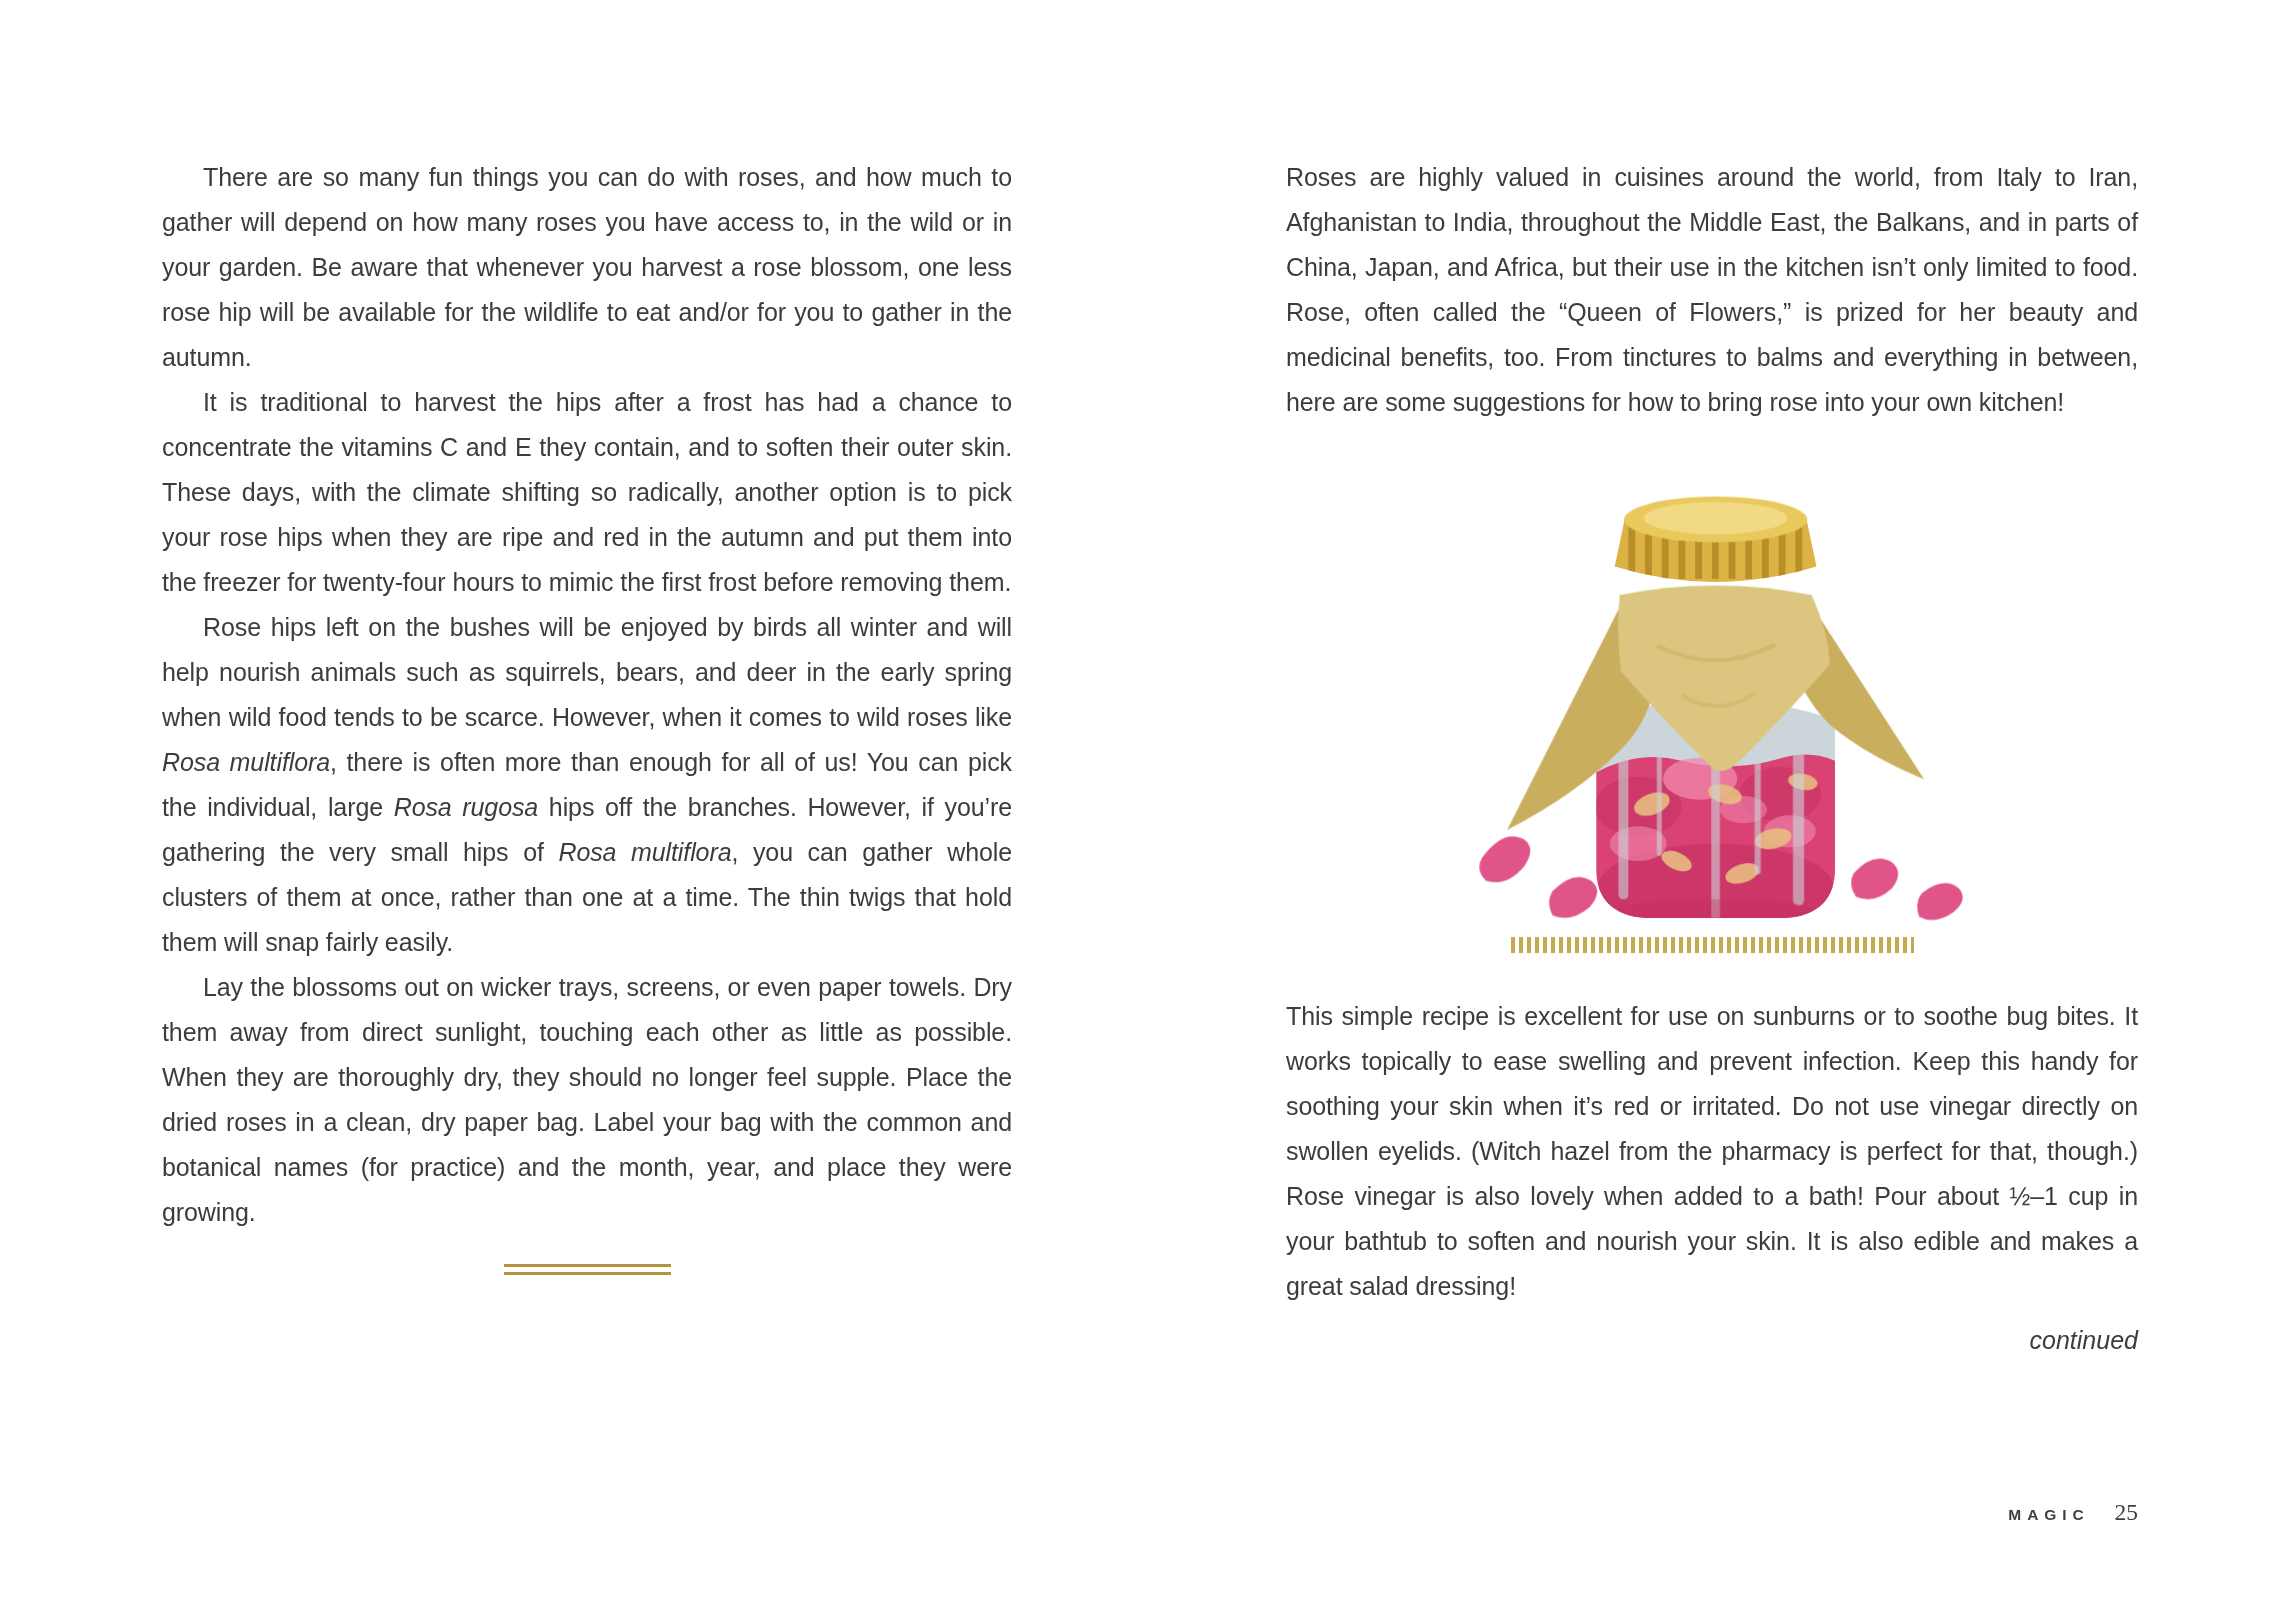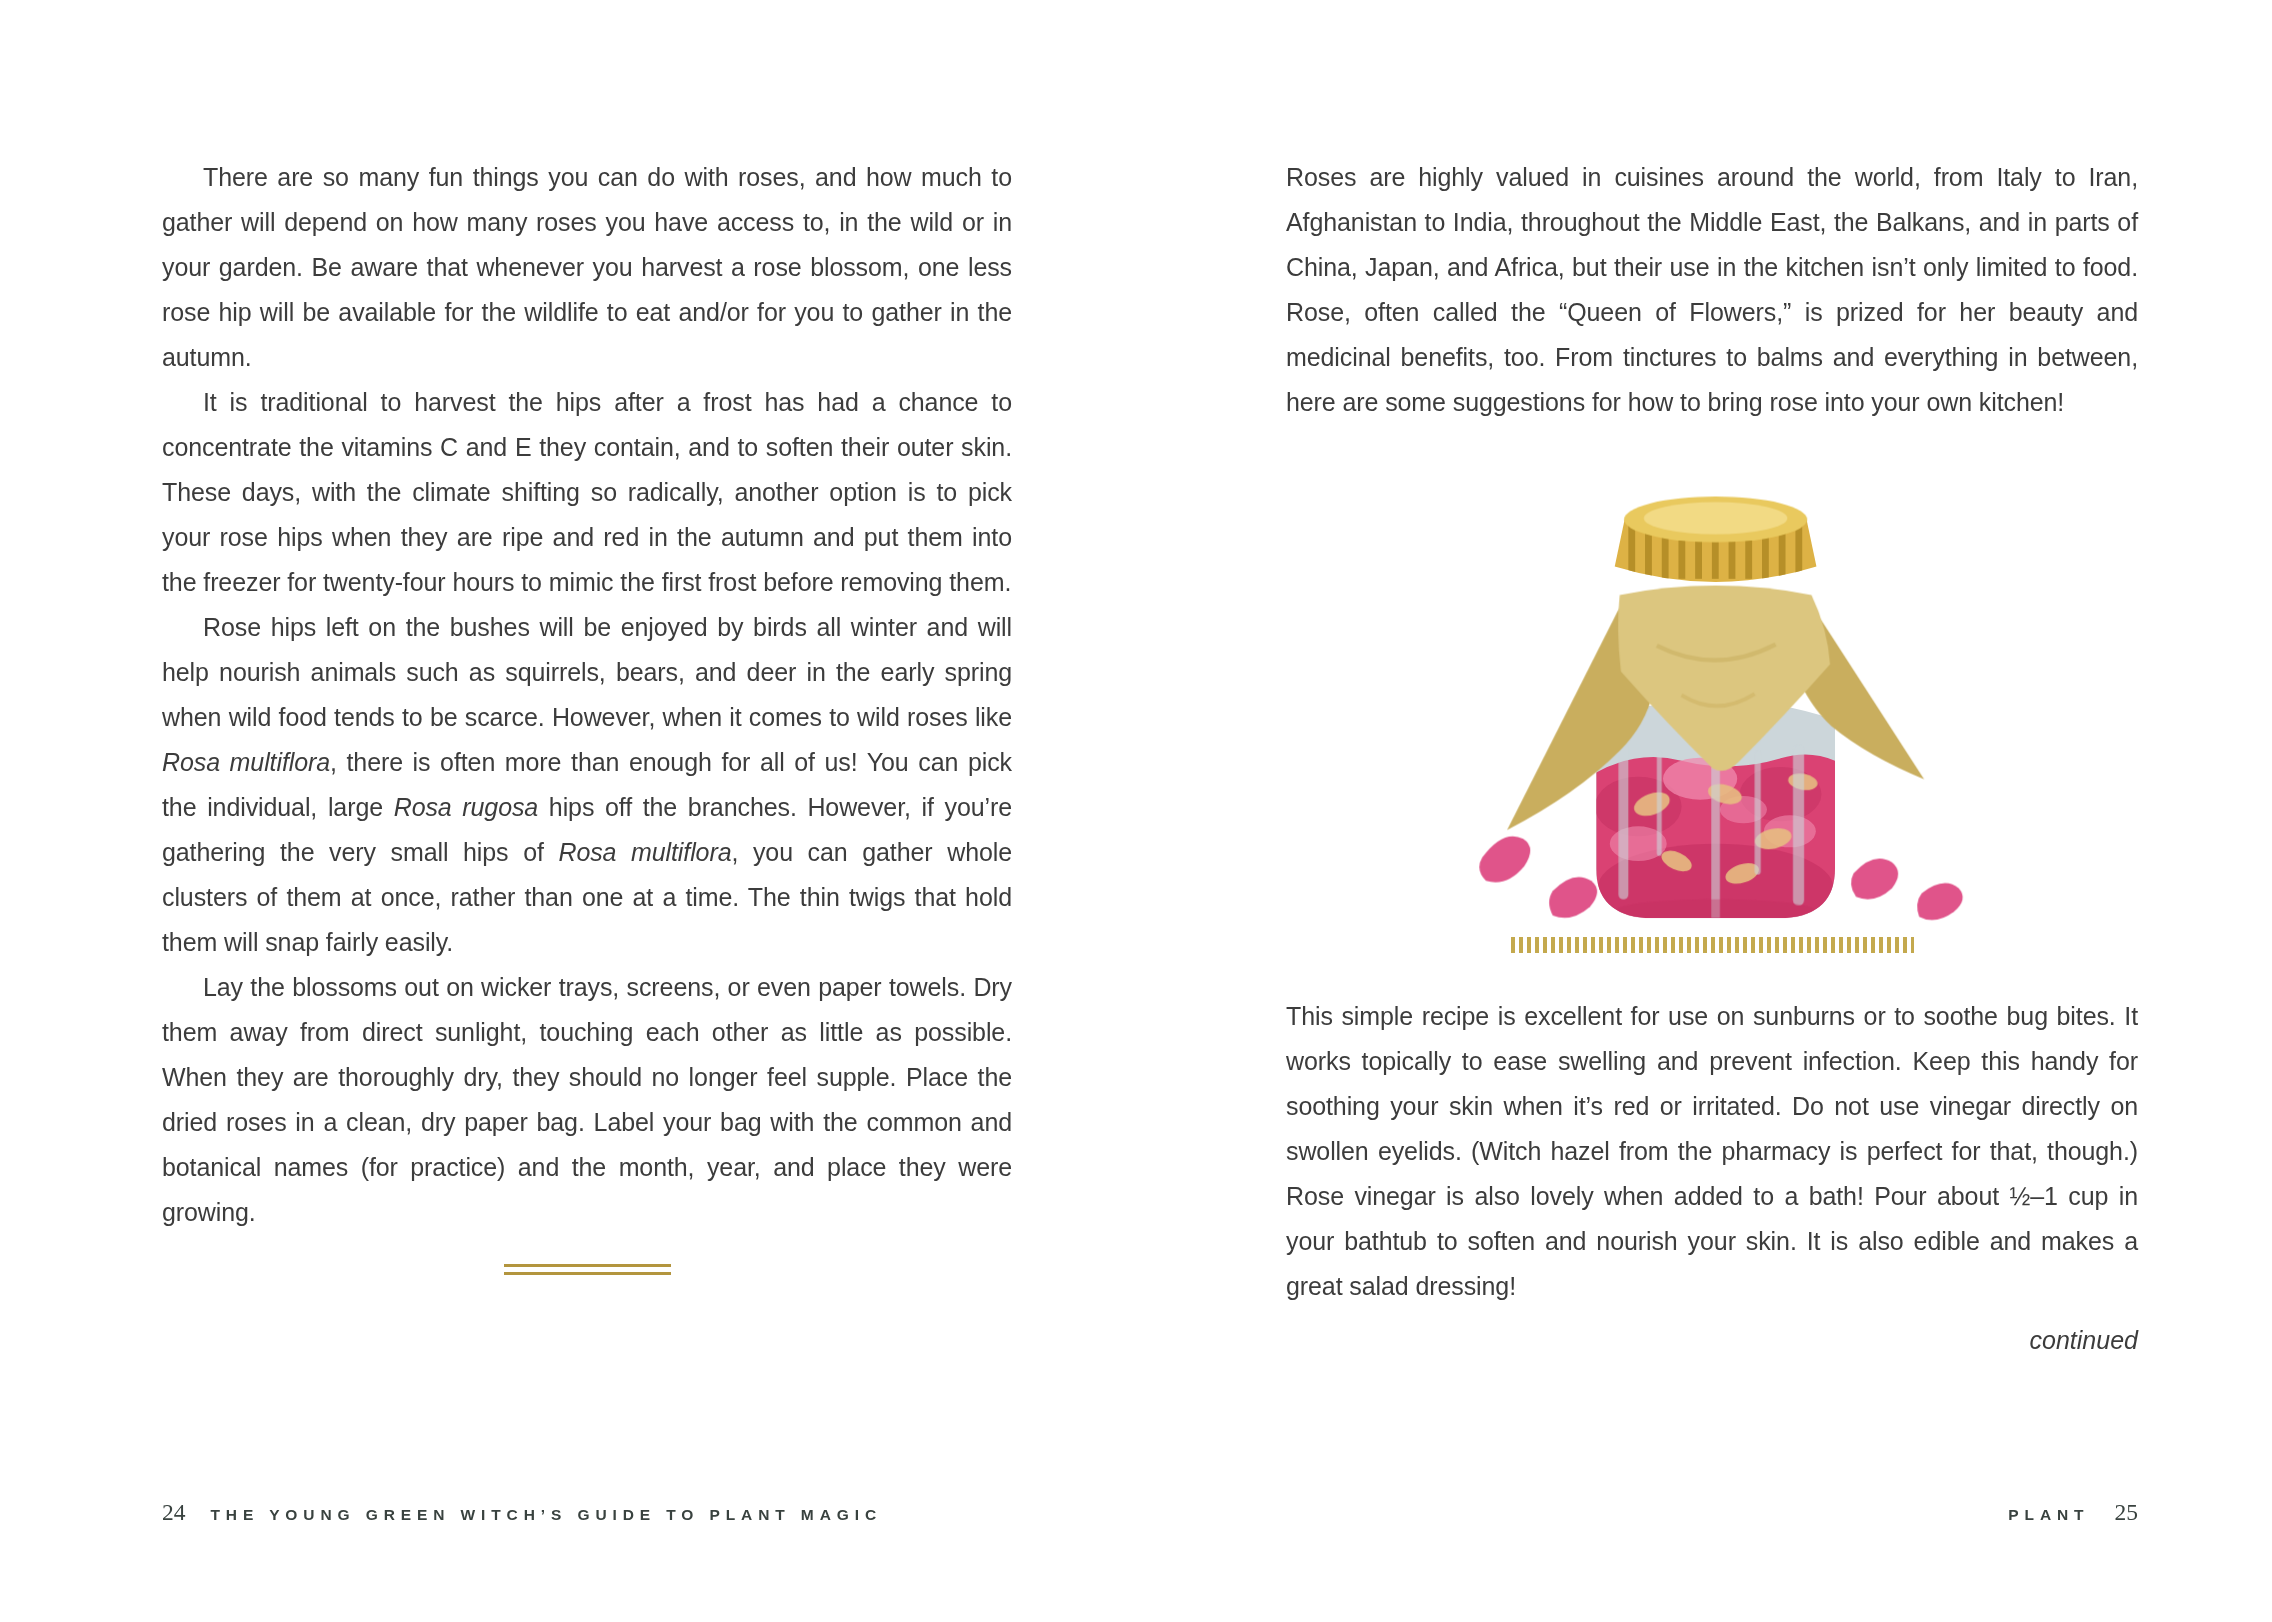--- a/index.html
+++ b/index.html
@@ -211,24 +211,20 @@
     </svg>
 
 
     <div class="ticks"></div>
 
     <p class="para recipe-desc">This simple recipe is excellent for use on sunburns or to soothe bug bites. It works topically to ease swelling and prevent infection. Keep this handy for soothing your skin when it’s red or irritated. Do not use vinegar directly on swollen eyelids. (Witch hazel from the pharmacy is perfect for that, though.) Rose vinegar is also lovely when added to a bath! Pour about ½–1 cup in your bathtub to soften and nourish your skin. It is also edible and makes a great salad dressing!</p>
 
     <p class="continued">continued</p>
   </section>
 
-  <footer class="footer" id="footer-left">
-    <span class="page-num">24</span>
-    <span class="footer-cap">THE YOUNG GREEN WITCH’S GUIDE TO PLANT MAGIC</span>
-  </footer>
 
   <footer class="footer" id="footer-right">
-    <span class="footer-cap">PLANT</span>
+    <span class="footer-cap">MAGIC</span>
     <span class="page-num">25</span>
   </footer>
 
 </main>
 
 
 </body></html>

